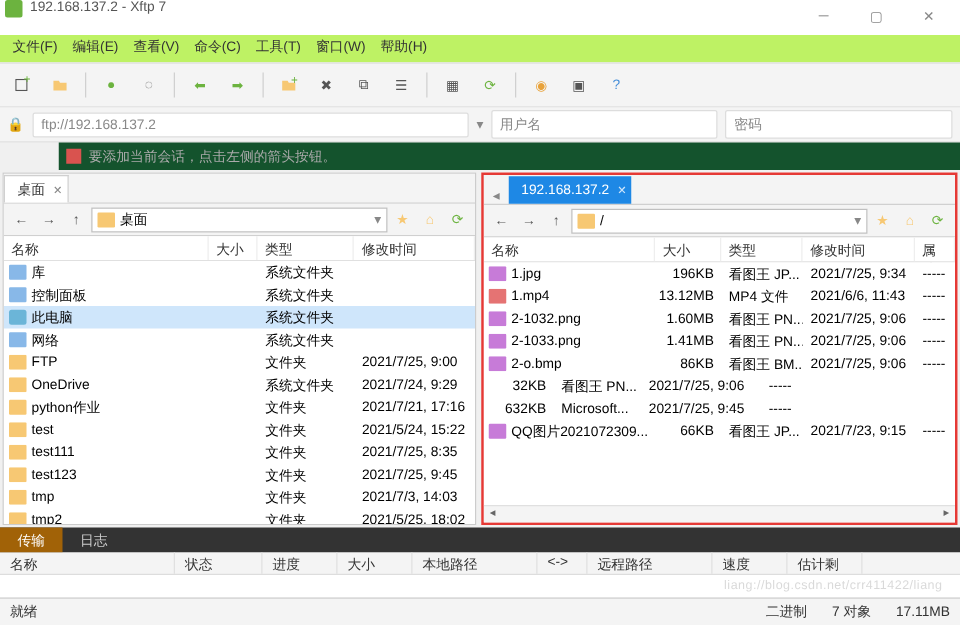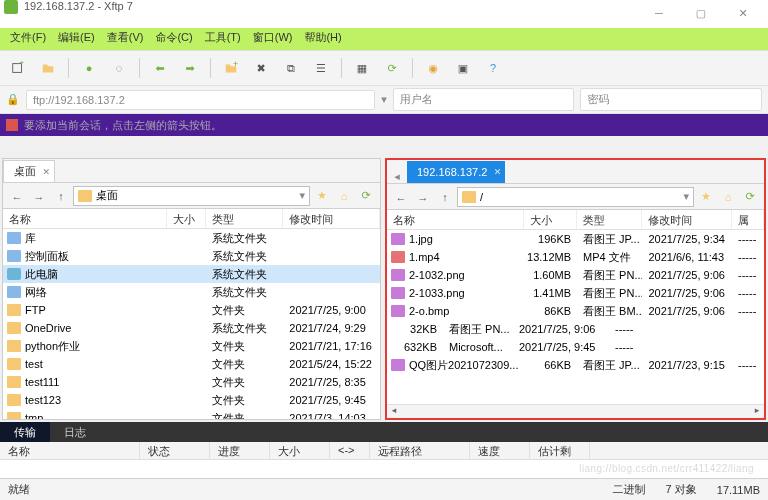--- a/index.html
+++ b/index.html
@@ -13,23 +13,23 @@
 .menubar span { padding: 2px 4px; }
 .toolbar { height: 36px; background: #f4f4f4; border-top: 1px solid #e0e0e0; border-bottom: 1px solid #e0e0e0; display: flex; align-items: center; padding: 0 6px; gap: 6px; }
 .tbtn { width: 24px; height: 24px; display: flex; align-items: center; justify-content: center; border-radius: 3px; color: #555; }
 .tbtn.green { color: #6cb33f; }
 .tbtn.orange { color: #e8a23a; }
 .tbar-sep { width: 1px; height: 20px; background: #d0d0d0; margin: 0 2px; }
 .addrbar { height: 28px; background: #f4f4f4; border-bottom: 1px solid #e0e0e0; display: flex; align-items: center; padding: 0 6px; gap: 6px; }
 .addr-lock { width: 14px; height: 14px; display: flex; align-items: center; justify-content: center; color: #888; }
 .addr-url { flex: 2; color: #888; padding: 3px 6px; border: 1px solid #ddd; background: #fff; border-radius: 2px; }
 .addr-field { flex: 1; color: #888; padding: 3px 6px; border: 1px solid #ddd; background: #fff; border-radius: 2px; }
-.hintbar { height: 22px; background: #4c1d95; display: flex; align-items: center; padding: 0 6px; color: #aaa; }
+.hintbar { height: 22px; background: #14532d; display: flex; align-items: center; padding: 0 6px; color: #aaa; margin-left: 47px; }
 .flag { width: 12px; height: 12px; background: #d9534f; margin-right: 6px; }
-.main { flex: 1; display: flex; overflow: hidden; margin-top: 20px; }
+.main { flex: 1; display: flex; overflow: hidden; }
 .pane { flex: 1; display: flex; flex-direction: column; background: #fff; border: 1px solid #ccc; margin: 2px; overflow: hidden; }
 .pane.right { border: 2px solid #e53935; }
 .tabstrip { height: 24px; background: #f4f4f4; border-bottom: 1px solid #d0d0d0; display: flex; align-items: end; }
 .tab { height: 22px; padding: 0 18px 0 10px; display: flex; align-items: center; position: relative; color: #333; }
 .tab.active { background: #fff; border: 1px solid #d0d0d0; border-bottom: none; }
 .tab.remote { background: #1e88e5; color: #fff; }
 .tab .x { position: absolute; right: 4px; color: #888; font-size: 9px; }
 .tab.remote .x { color: #cfe6fb; }
 .navrow { height: 26px; background: #f4f4f4; border-bottom: 1px solid #d0d0d0; display: flex; align-items: center; padding: 0 4px; gap: 2px; }
 .navbtn { width: 20px; height: 20px; display: flex; align-items: center; justify-content: center; color: #555; }
@@ -47,21 +47,21 @@
 .fico.folder { background: #f7c873; border-radius: 1px; }
 .fico.sys { background: #88b8e8; border-radius: 1px; }
 .fico.pc { background: #6bb5d8; border-radius: 2px; }
 .fico.img { background: #c77bd8; border-radius: 1px; }
 .fico.vid { background: #e57373; border-radius: 1px; }
 .fico.doc { background: #4a7ebb; border-radius: 1px; }
 .scrollhint { height: 14px; background: #f4f4f4; border-top: 1px solid #e0e0e0; display: flex; }
 .scrollhint .arrow { width: 14px; text-align: center; color: #666; font-size: 9px; }
 .transfertabs { height: 20px; background: #333; display: flex; color: #ccc; }
 .transfertabs .tt { padding: 3px 14px; }
-.transfertabs .tt.active { background: #0f172a; color: #fff; text-align: center; }
+.transfertabs .tt.active { background: #a16207; color: #fff; text-align: center; }
 .transferhdr { height: 18px; background: #f4f4f4; border-bottom: 1px solid #ddd; display: flex; color: #333; }
 .transferhdr > div { padding: 2px 8px; border-right: 1px solid #e0e0e0; }
 .transferbody { height: 18px; background: #fff; }
 .statusbar { height: 22px; background: #f4f4f4; border-top: 1px solid #d0d0d0; display: flex; align-items: center; padding: 0 8px; color: #333; gap: 20px; }
 .statusbar .sp { flex: 1; }
 .watermark { position: absolute; right: 14px; bottom: 26px; color: rgba(120,120,120,0.28); font-size: 10px; letter-spacing: 0.4px; pointer-events: none; }
 
 .left .c-name { width: 170px; } .left .c-size { width: 40px; } .left .c-type { width: 80px; } .left .c-mod { width: 100px; }
 .right .c-name { width: 148px; } .right .c-size { width: 56px; } .right .c-type { width: 70px; } .right .c-mod { width: 96px; } .right .c-attr { width: 34px; }
 svg { width: 14px; height: 14px; }
@@ -391,20 +391,21 @@
 
 <div class="transfertabs">
   <div class="tt active">传输</div>
   <div class="tt">日志</div>
 </div>
 <div class="transferhdr">
   <div style="width:140px">名称</div>
   <div style="width:70px">状态</div>
   <div style="width:60px">进度</div>
   <div style="width:60px">大小</div>
+  <div style="width:100px">本地路径</div>
   <div style="width:40px">&lt;-&gt;</div>
   <div style="width:100px">远程路径</div>
   <div style="width:60px">速度</div>
   <div style="width:60px">估计剩</div>
 </div>
 <div class="transferbody"></div>
 
 <div class="statusbar">
   <span>就绪</span>
   <span class="sp"></span>

